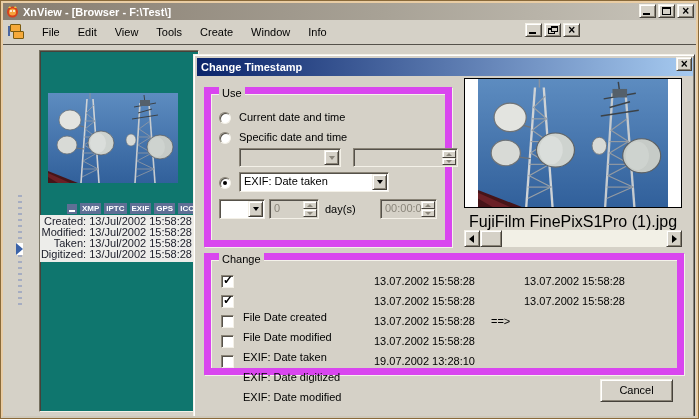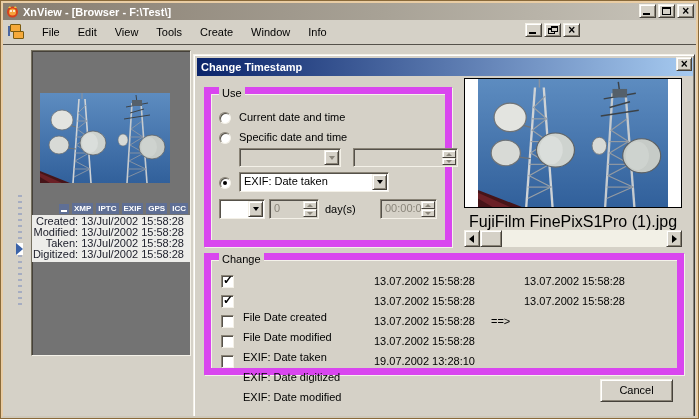--- a/index.html
+++ b/index.html
@@ -39,21 +39,21 @@
 
   
   .content { position:absolute; left:0; top:41px; width:693px; height:372px; background:#d5d1c7;
              border-top:1px solid #55514a; }
   .splitter { position:absolute; left:11px; top:150px; width:12px; height:110px; }
   .splitter .dots { position:absolute; left:4px; top:0; width:4px; height:100%;
      background:repeating-linear-gradient(180deg,#9aa4c0 0 2px, transparent 2px 6px); opacity:.8; }
   .splitter .arr { position:absolute; left:2px; top:48px; width:0; height:0;
      border-left:7px solid #3a62a8; border-top:6px solid transparent; border-bottom:6px solid transparent; background:#fff; }
 
-  .browser-panel { position:absolute; left:28px; top:5px; width:160px; height:306px; background:#737373;
+  .browser-panel { position:absolute; left:36px; top:5px; width:160px; height:362px; background:#0f766e;
      border:1px solid; border-color:#75705f #f4f1e8 #f4f1e8 #75705f;
      box-shadow:inset 1px 1px 0 #45413a; overflow:hidden; }
   .thumb-svg { position:absolute; left:8px; top:42px; width:130px; height:90px; }
   .badges { position:absolute; left:0; top:152px; width:156px; display:flex; justify-content:flex-end; gap:3px; align-items:center; }
   .badge { background:#5f6f95; color:#fff; font-size:8px; font-weight:bold; line-height:9px; padding:1px 2px; letter-spacing:0; }
   .badge.mini { width:10px; height:10px; padding:0; position:relative; }
   .badge.mini::after { content:""; position:absolute; left:2px; bottom:2px; width:6px; height:2px; background:#fff; }
   .meta { position:absolute; left:0; top:164px; width:158px; background:#ededea; padding:1px 6px 2px 0; }
   .meta-row { text-align:right; line-height:11px; color:#20222e; white-space:nowrap; }
 

